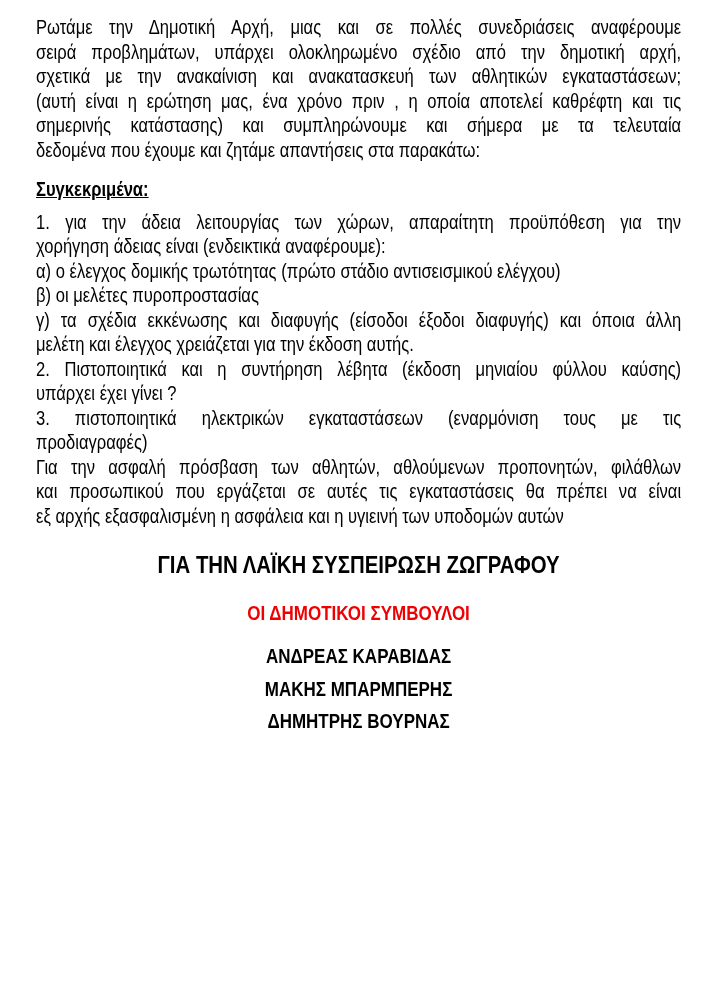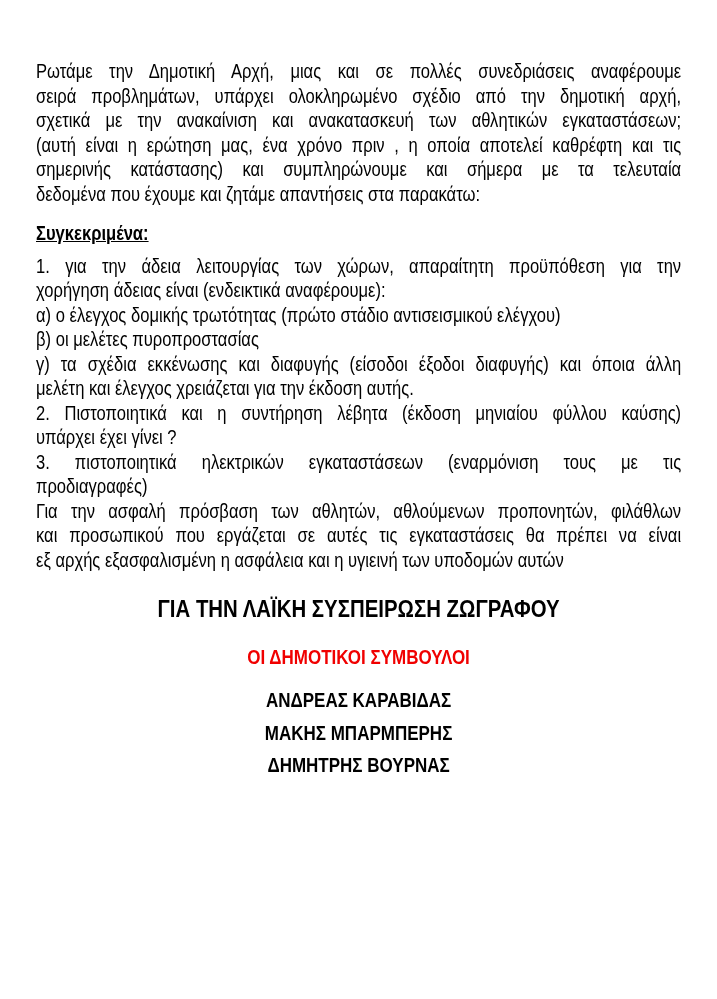--- a/index.html
+++ b/index.html
@@ -4,21 +4,20 @@
 <style>
   html, body { margin: 0; padding: 0; background: #ffffff; }
   .page {
     position: relative;
     width: 717px;
     height: 945px;
     background: #ffffff;
     overflow: hidden;
     font-family: "Liberation Sans", sans-serif;
     color: #000000;
-    margin-top: 44px;
   }
   
   .content {
     position: absolute;
     left: 36px;
     top: 15px;
     width: 759px;
     transform: scaleX(0.85);
     transform-origin: 0 0;
   }

